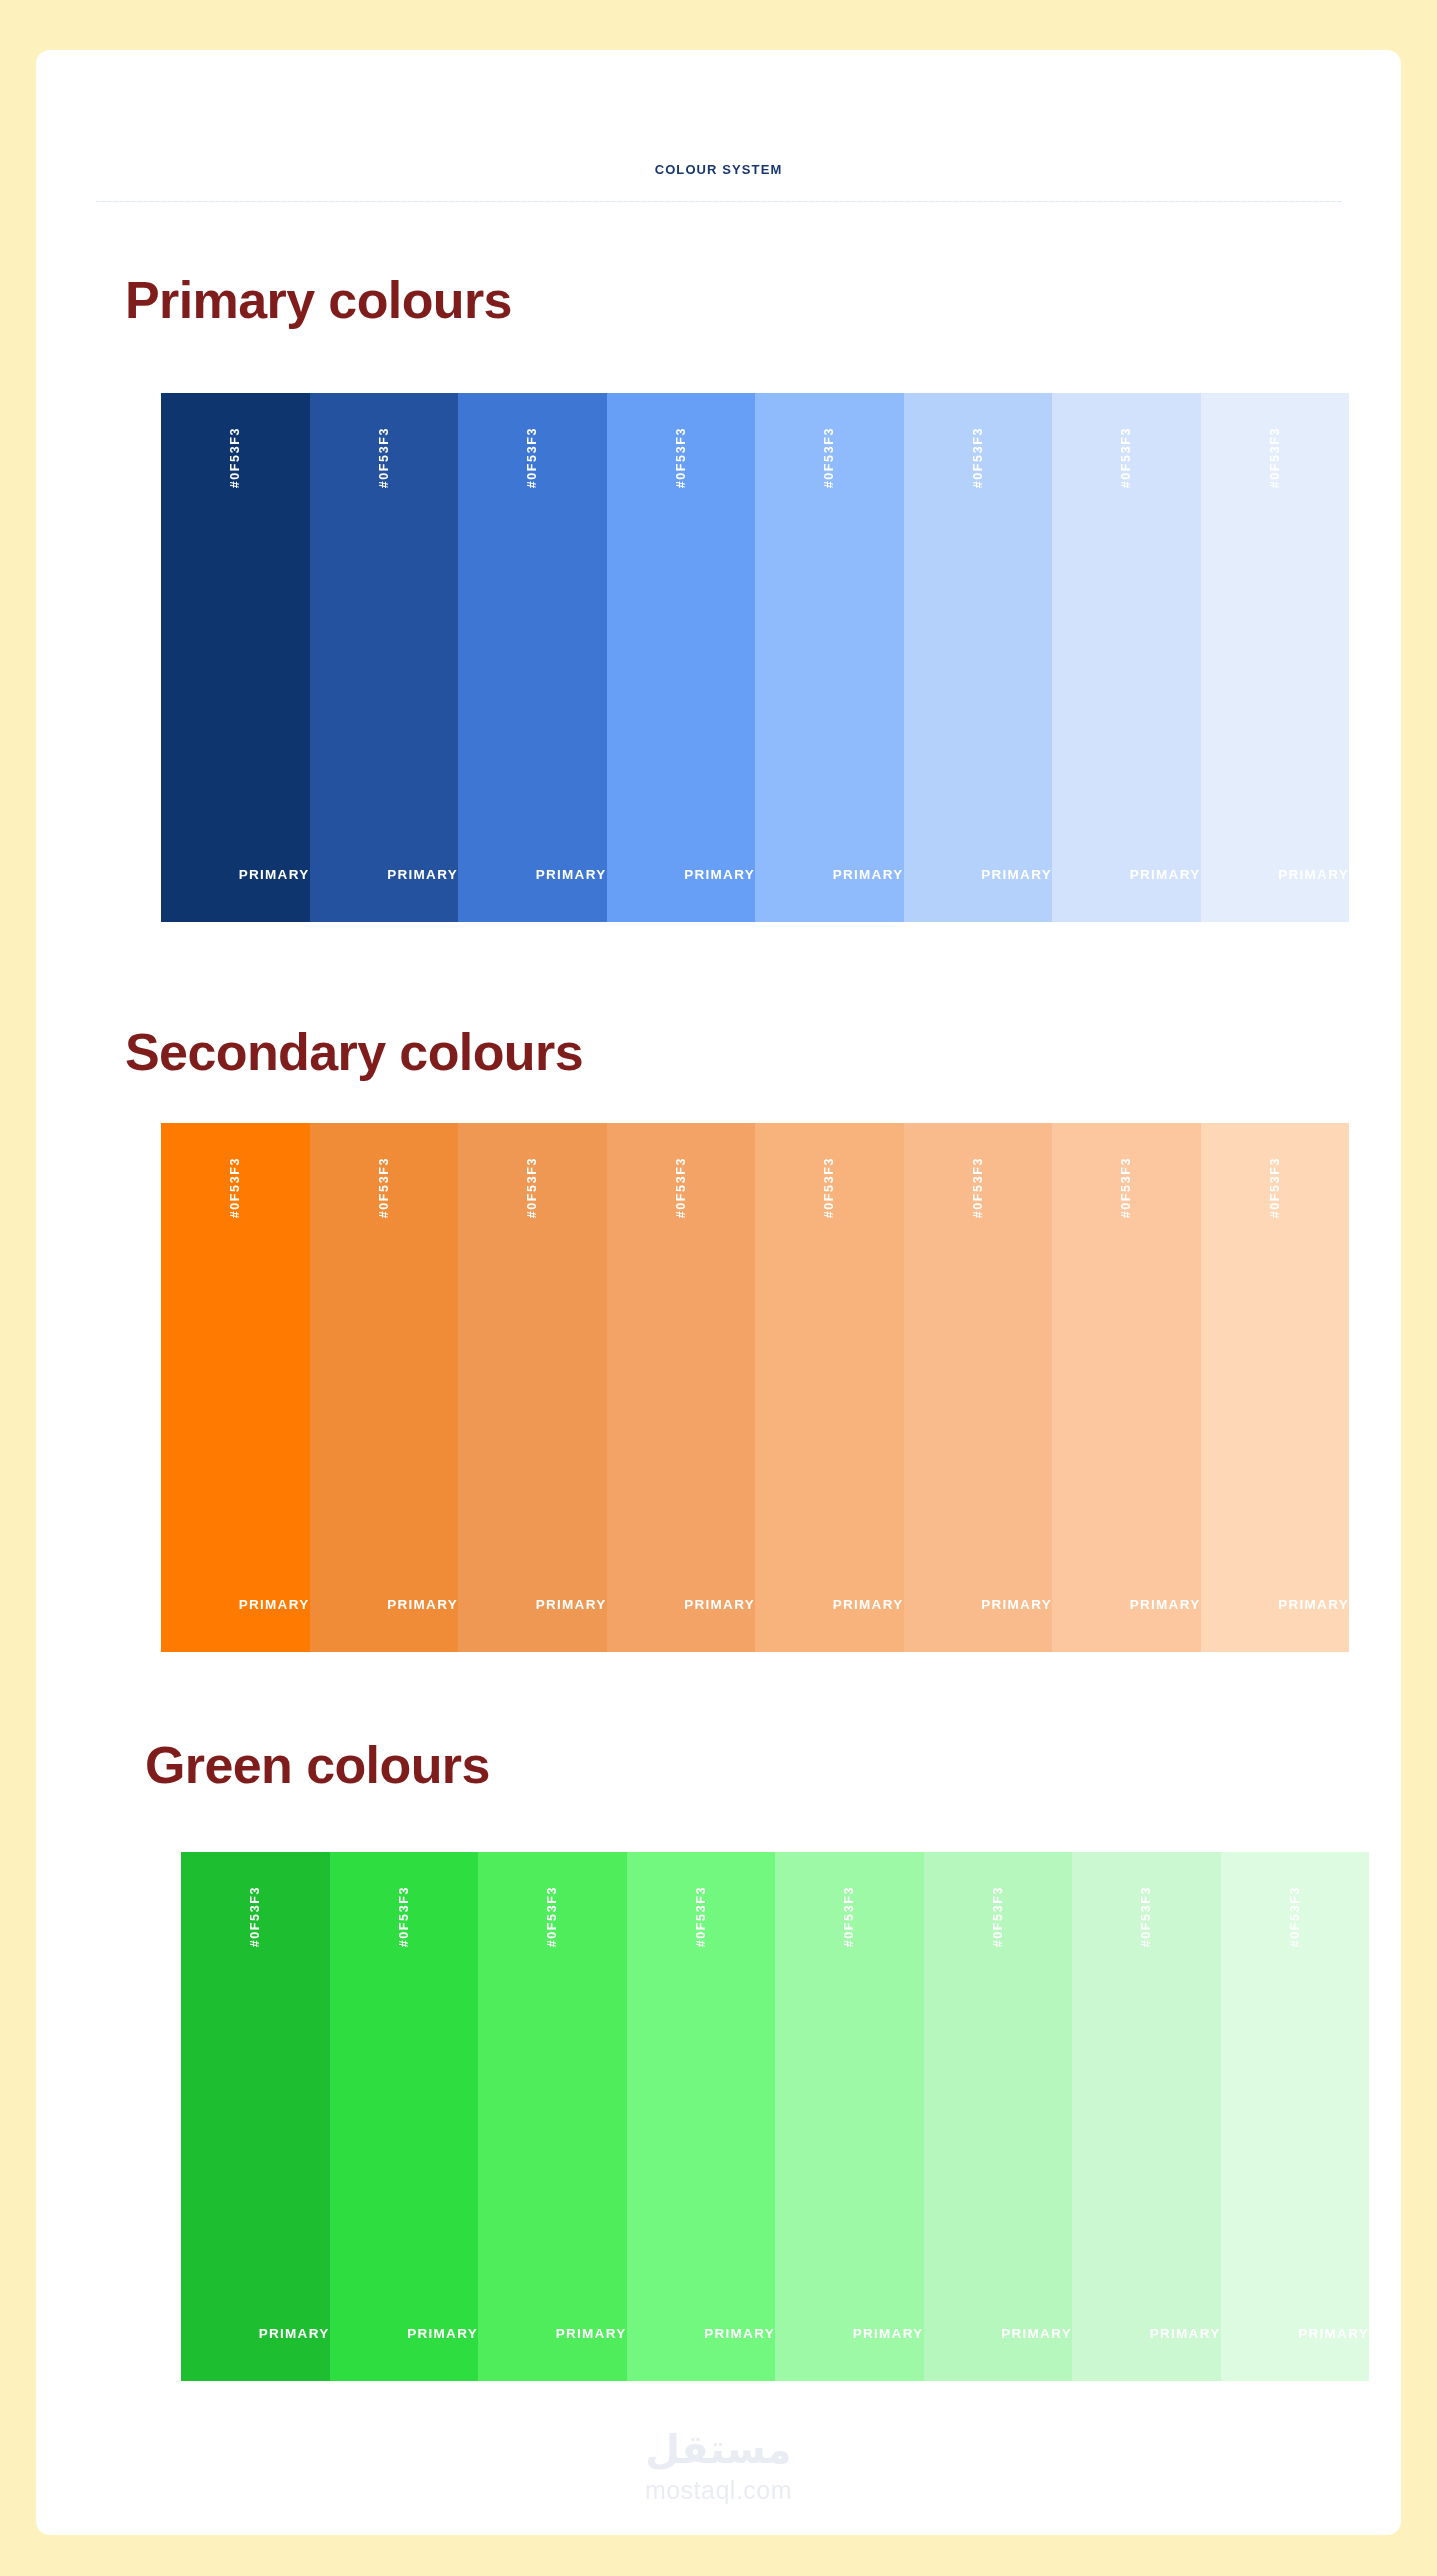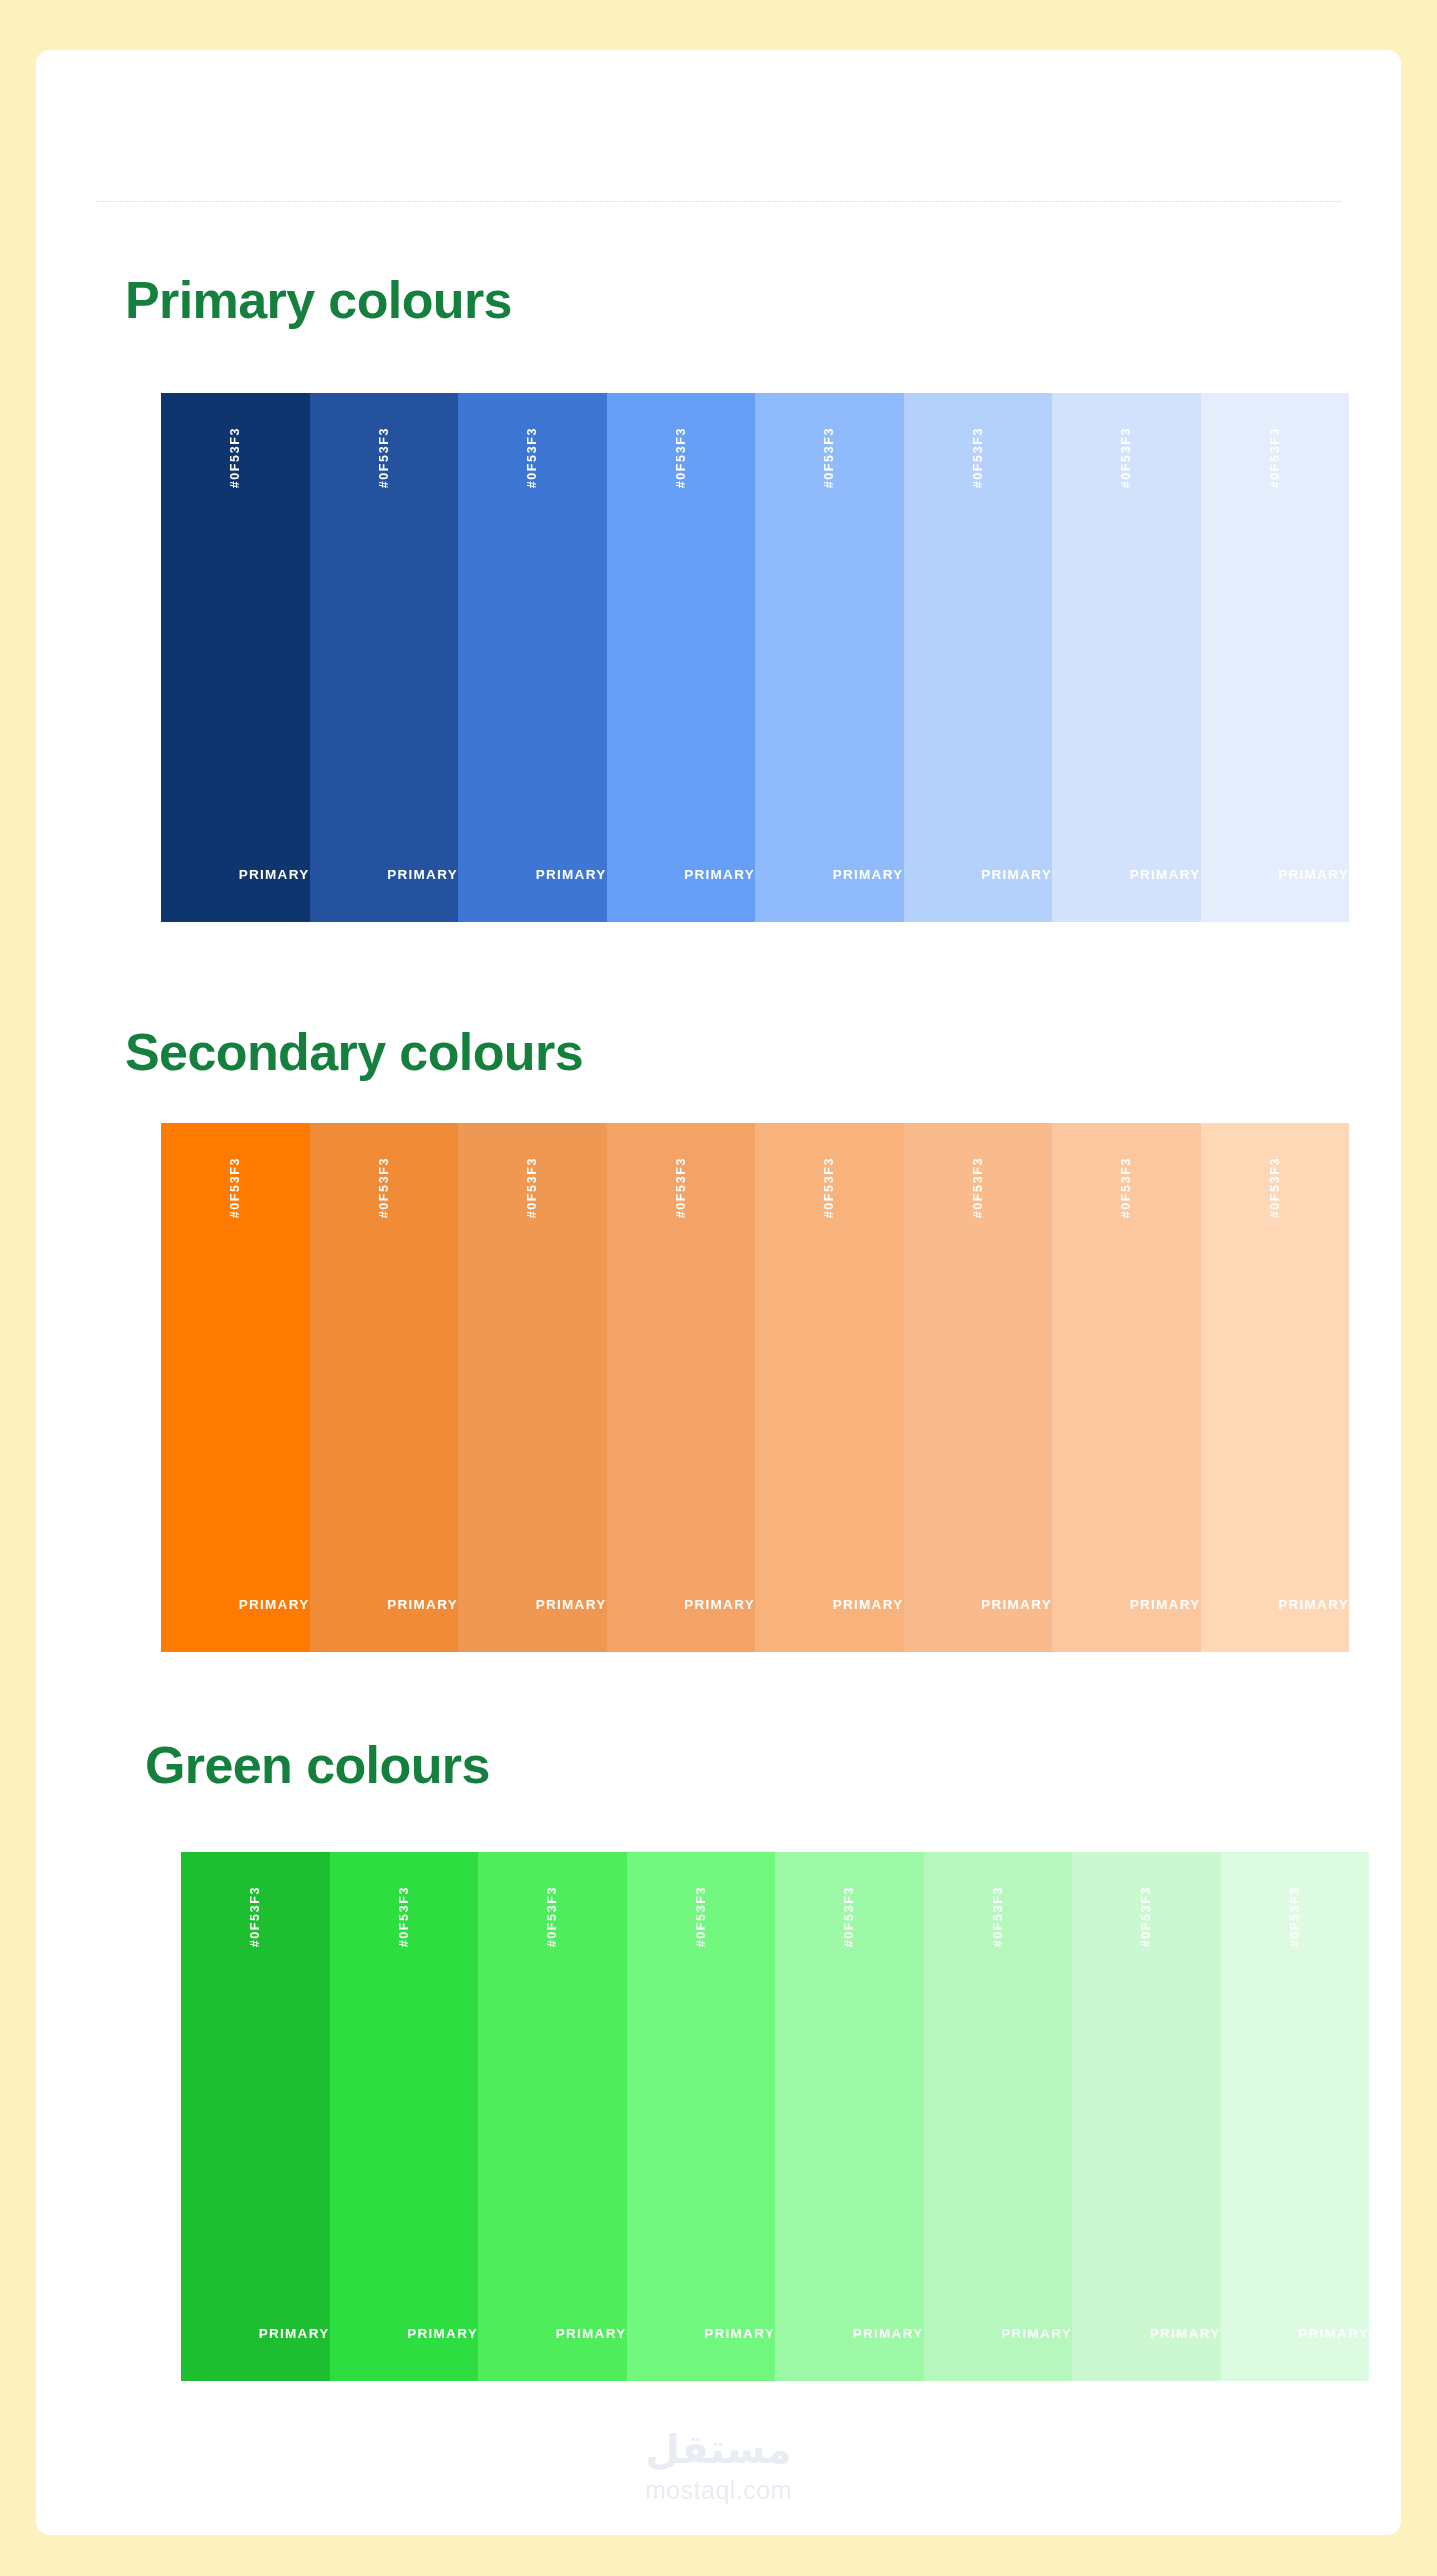--- a/index.html
+++ b/index.html
@@ -74,21 +74,21 @@
   }
 
   .section-title {
     position: absolute;
     left: 89px;
     font-family: "Liberation Sans", sans-serif;
     font-weight: 700;
     font-size: 52px;
     line-height: 56px;
     letter-spacing: -0.6px;
-    color: #15803d;
+    color: #7f1d1d;
     white-space: nowrap;
   }
 
   .swatch-row {
     position: absolute;
     left: 125px;
     width: 1188px;
     display: flex;
     flex-direction: row;
   }
@@ -174,20 +174,21 @@
     margin-top: 2px;
   }
 </style>
 </head>
 <body>
 
 <div class="page">
   <div class="card">
 
     <div class="card-header">
+      <div class="header-title">COLOUR SYSTEM</div>
       <div class="header-rule"></div>
     </div>
 
     <div class="section" id="section-primary">
       <div class="section-title">Primary colours</div>
       <div class="swatch-row">
           <div class="swatch" style="background: rgb(15, 53, 110);">
             <span class="swatch-hex">#0F53F3</span>
             <span class="swatch-name">PRIMARY</span>
           </div>

